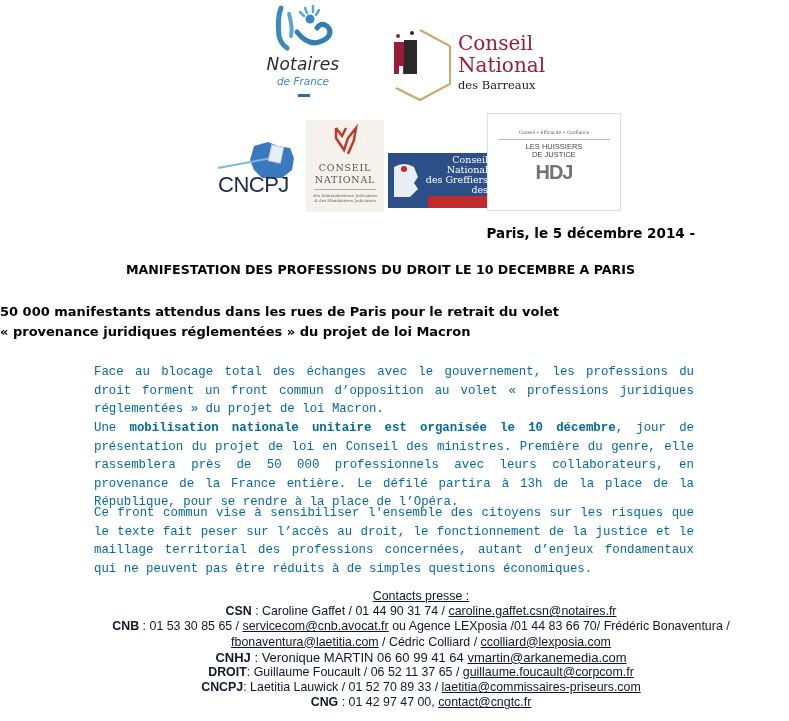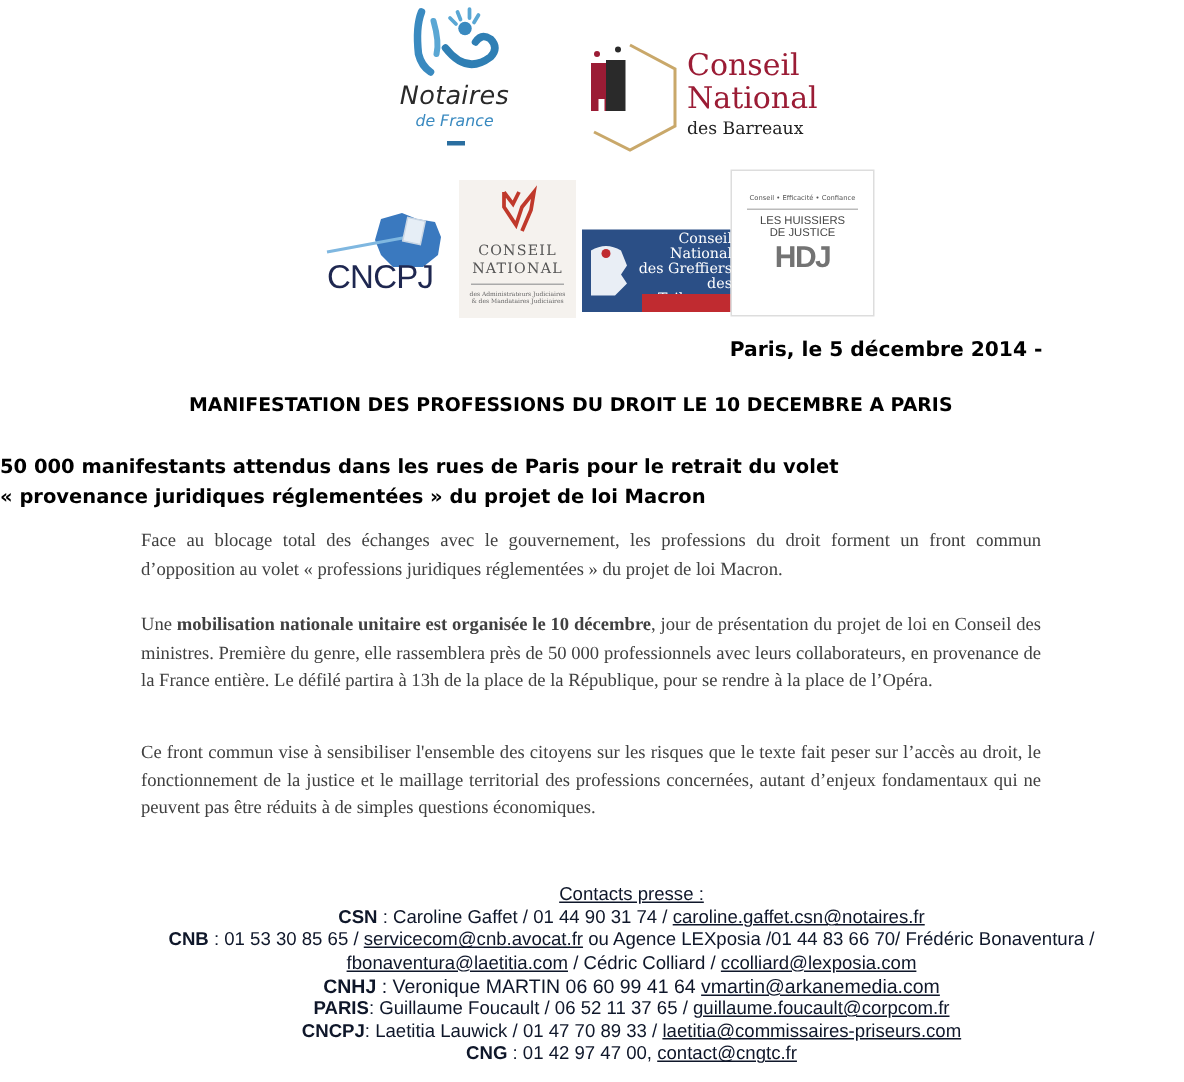--- a/index.html
+++ b/index.html
@@ -18,31 +18,31 @@
 
     .cnajmj { position: absolute; background: #f5f2ee; }
     .cnajmj-t1 { position: absolute; left: 0; top: 42px; width: 100%; text-align: center; font-family: "DejaVu Serif", serif; font-size: 9.5px; color: #555; letter-spacing: 0.8px; line-height: 12px; }
     .cnajmj-rule { position: absolute; left: 8px; right: 8px; top: 69px; height: 1px; background: #aaa; }
     .cnajmj-t2 { position: absolute; left: 0; top: 73px; width: 100%; text-align: center; font-family: "DejaVu Serif", serif; font-size: 4px; color: #666; line-height: 5px; }
 
     .cngtc { position: absolute; background: #2b4f86; overflow: hidden; }
     .cngtc-text { position: absolute; left: 36px; top: 2px; font-family: "DejaVu Serif", serif; font-size: 9.5px; line-height: 10px; color: #fff; text-align: right; width: 64px; }
     .cngtc-red { position: absolute; left: 40px; right: 0; bottom: 0; height: 12px; background: #c02b30; }
 
-    .hdj { position: absolute; border: 1px solid #ddd; background: #fff; }
+    .hdj { position: absolute; border: 1px solid #ddd; background: #fff; padding-left: 38px; }
     .hdj-tag { position: absolute; left: 0; top: 16px; width: 100%; text-align: center; font-size: 4.5px; color: #555; }
     .hdj-rule { position: absolute; left: 10px; right: 10px; top: 25px; height: 1px; background: #bbb; }
     .hdj-name { position: absolute; left: 0; top: 29px; width: 100%; text-align: center; font-family: "Liberation Sans", sans-serif; font-size: 7.5px; line-height: 8px; color: #444; }
     .hdj-big { position: absolute; left: 0; top: 47px; width: 100%; text-align: center; font-family: "Liberation Sans", sans-serif; font-weight: bold; font-size: 20px; color: #737373; letter-spacing: -1px; }
 
     
     .date-line { position: absolute; right: 94px; top: 225px; font-family: "DejaVu Sans", sans-serif; font-weight: bold; font-size: 13.5px; }
     .headline { position: absolute; left: 0; width: 761px; top: 262px; text-align: center; font-family: "DejaVu Sans", sans-serif; font-weight: bold; font-size: 12.6px; }
     .subhead { position: absolute; left: 0; width: 658px; top: 302px; text-align: left; font-family: "DejaVu Sans", sans-serif; font-weight: bold; font-size: 13px; line-height: 20px; }
-    .para { position: absolute; left: 94px; width: 600px; font-family: Liberation Serif, serif; font-size: 12.4px; line-height: 18.6px; text-align: justify; color: #404040; }
+    .para { position: absolute; left: 94px; width: 600px; font-family: Liberation Mono, monospace; font-size: 12.4px; line-height: 18.6px; text-align: justify; color: #0369a1; margin-top: 12px; }
     .para b { font-weight: bold; }
     .p1 { top: 351px; }
     .p2 { top: 407px; }
     .p3 { top: 492px; }
 
     
     .contacts { position: absolute; left: 60px; width: 722px; top: 589px; text-align: center; font-family: "Liberation Sans", sans-serif; font-size: 12.4px; line-height: 15.2px; color: #0f172a; }
     .contacts .row { display: block; white-space: nowrap; }
     .contacts .big { font-size: 13px; }
     .contacts b { font-weight: bold; }
@@ -147,18 +147,18 @@
 <div class="contacts">
   <span class="row c-title">Contacts presse :</span>
 
   <span class="row"><b>CSN</b><span> : Caroline Gaffet / 01 44 90 31 74 / </span><u>caroline.gaffet.csn@notaires.fr</u></span>
 
   <span class="row"><b>CNB</b><span> : 01 53 30 85 65 / </span><u>servicecom@cnb.avocat.fr</u><span> ou Agence LEXposia /01 44 83 66 70/ Frédéric Bonaventura /</span></span>
   <span class="row"><u>fbonaventura@laetitia.com</u><span> / Cédric Colliard / </span><u>ccolliard@lexposia.com</u></span>
 
   <span class="row big"><b>CNHJ</b><span> : Veronique MARTIN 06 60 99 41 64 </span><u>vmartin@arkanemedia.com</u></span>
 
-  <span class="row"><b>PARIS</b><span>: Guillaume Foucault / 06 52 11 37 65 / </span><u>guillaume.foucault@corpcom.fr</u></span>
+  <span class="row"><b>DROIT</b><span>: Guillaume Foucault / 06 52 11 37 65 / </span><u>guillaume.foucault@corpcom.fr</u></span>
 
-  <span class="row"><b>CNCPJ</b><span>: Laetitia Lauwick / 01 47 70 89 33 / </span><u>laetitia@commissaires-priseurs.com</u></span>
+  <span class="row"><b>CNCPJ</b><span>: Laetitia Lauwick / 01 52 70 89 33 / </span><u>laetitia@commissaires-priseurs.com</u></span>
 
   <span class="row"><b>CNG</b><span> : 01 42 97 47 00, </span><u>contact@cngtc.fr</u></span>
 </div>
 
 </body></html>

